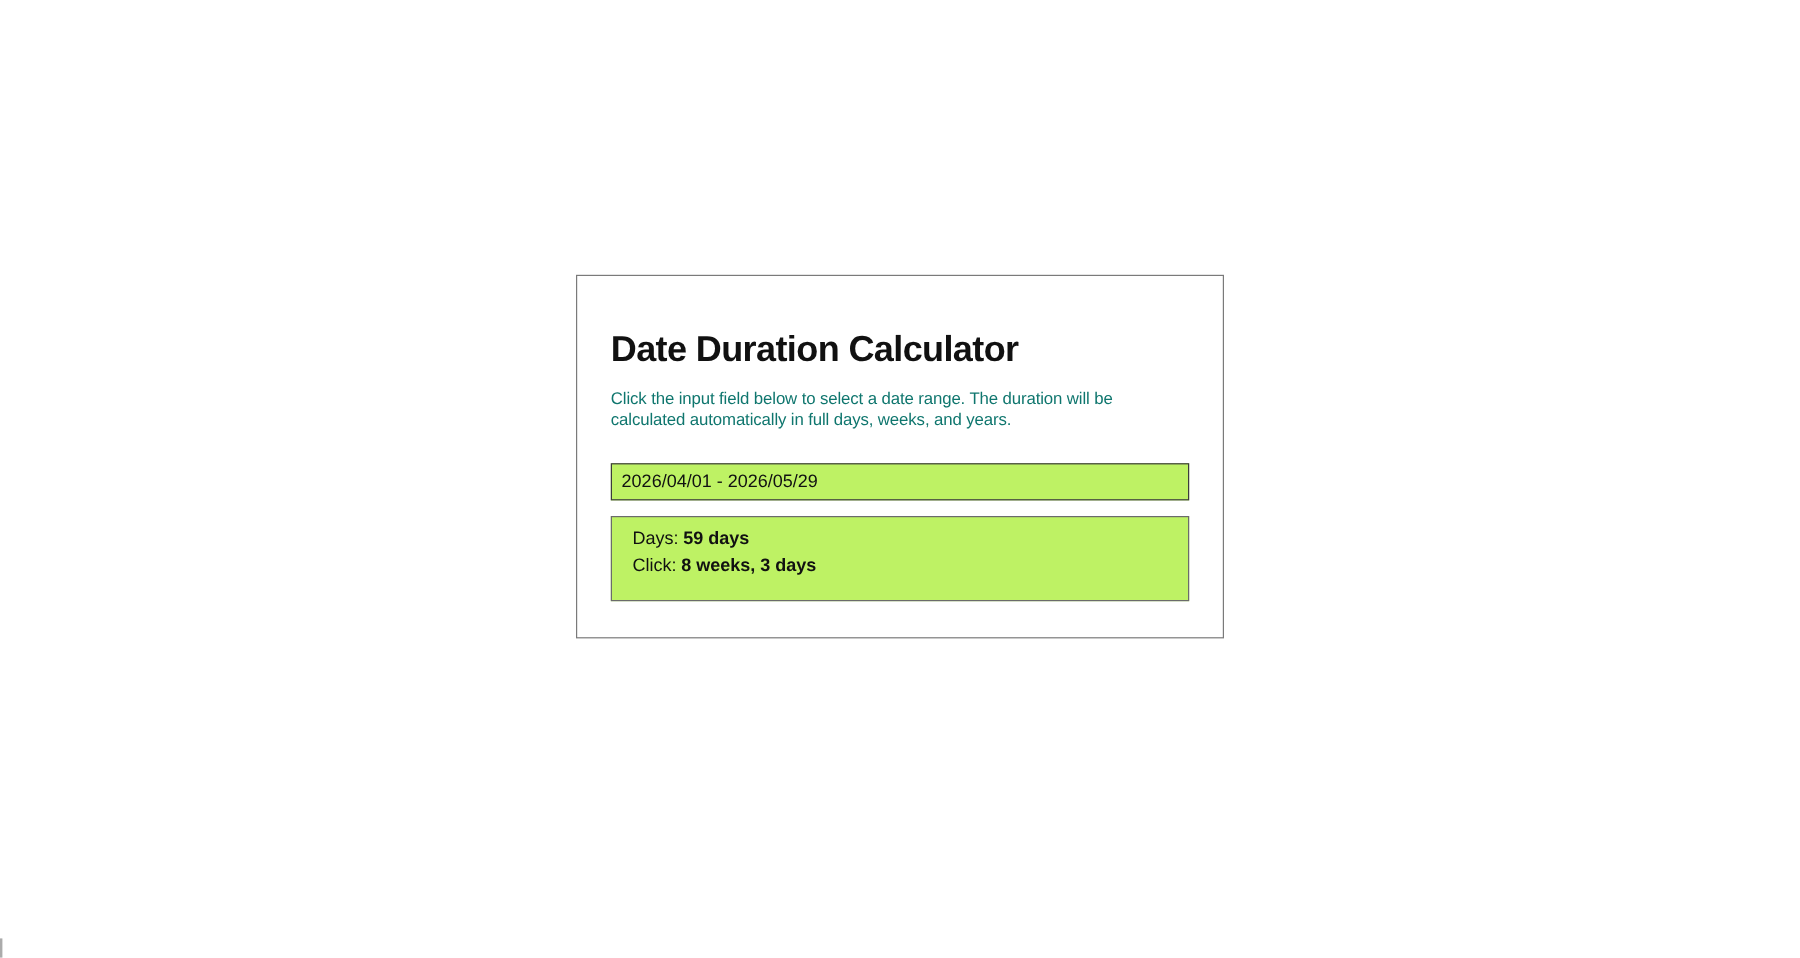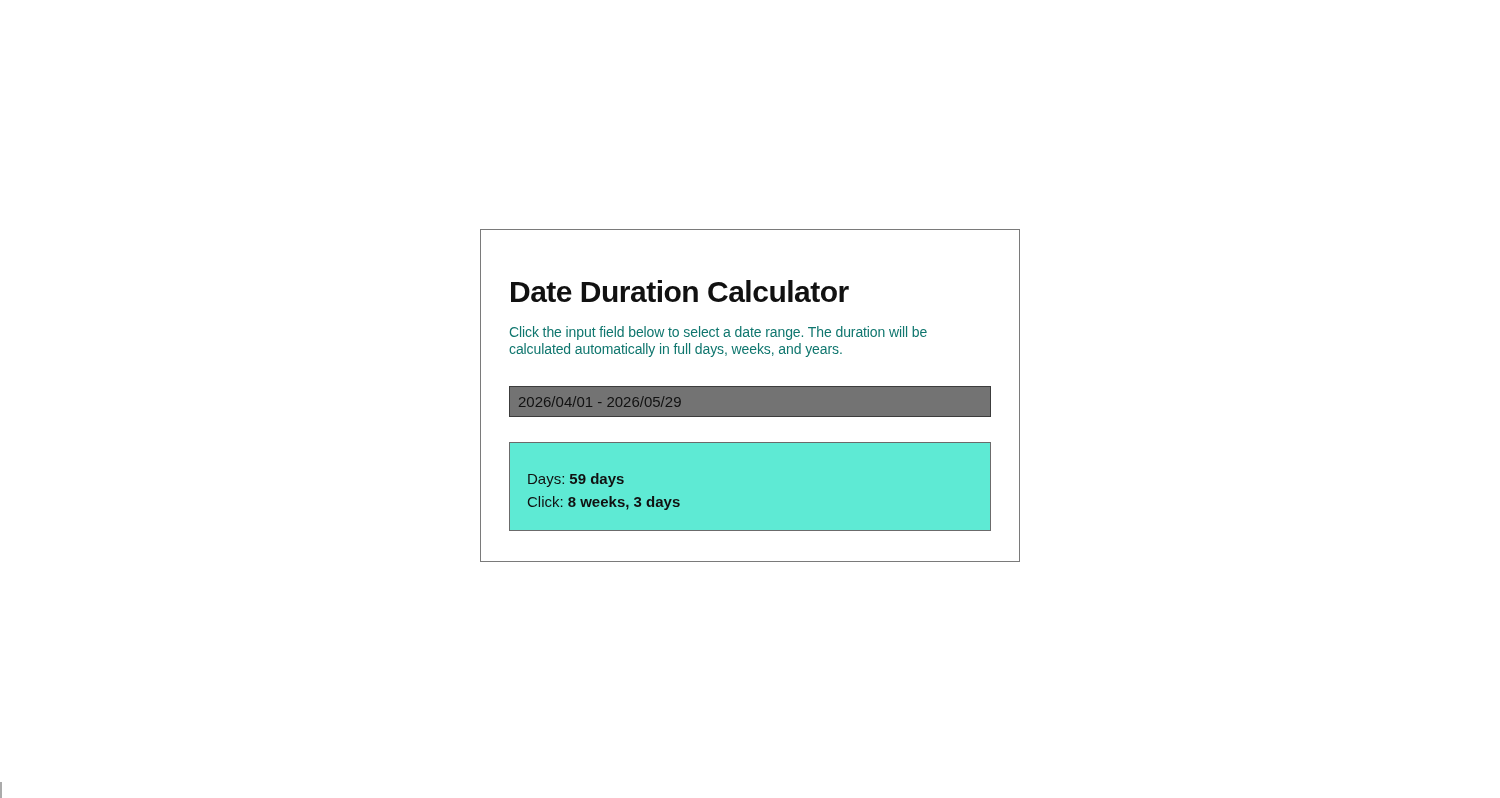--- a/index.html
+++ b/index.html
@@ -43,30 +43,30 @@
     color: #0f766e;
   }
   .date-range-input {
     display: block;
     width: 100%;
     font-family: "Liberation Sans", sans-serif;
     font-size: 15px;
     line-height: 19px;
     padding: 5px 8px;
     color: var(--text);
-    background: #737373;
+    background: #bef264;
     border: 1px solid var(--input-border);
     border-radius: 0;
     outline: none;
-    margin: 0 0 25px 0;
+    margin: 0 0 13px 0;
   }
   .results-box {
     border: 1px solid var(--results-border);
-    padding: 24px 17px 17px 17px;
-    background: #5eead4;
+    padding: 6px 17px 17px 17px;
+    background: #bef264;
   }
   .result-row {
     margin: 0;
     font-size: 15px;
     line-height: 1.56;
     color: var(--text);
   }
   .result-value {
     font-weight: bold;
     margin-left: 4px;

